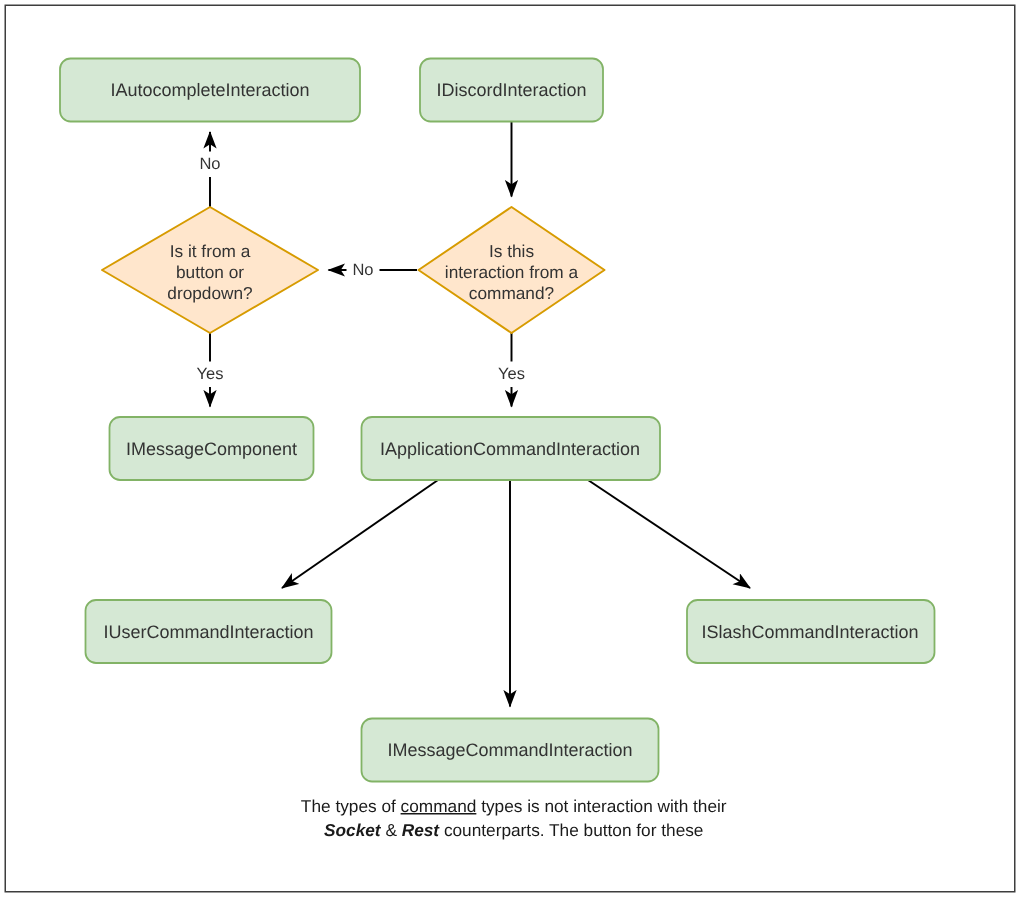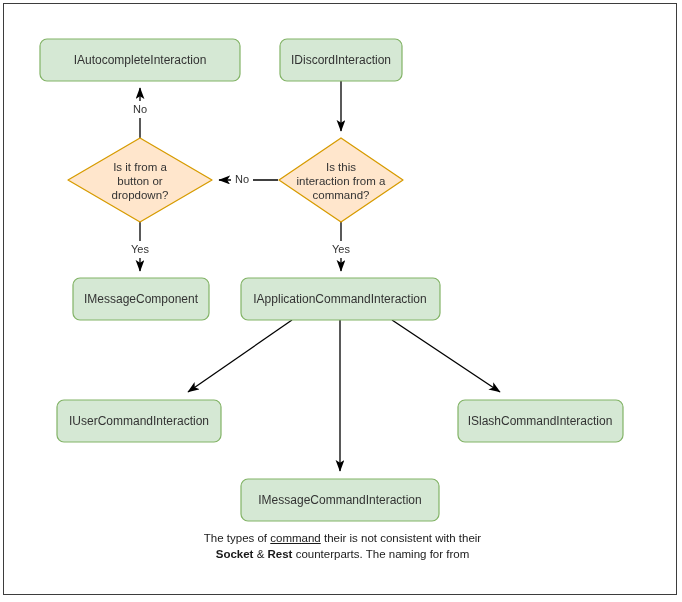--- a/index.html
+++ b/index.html
@@ -76,21 +76,21 @@
     position: absolute;
     left: 130px;
     top: 530px;
     width: 425px;
     text-align: center;
     font-family: "Liberation Sans", sans-serif;
     font-size: 11.5px;
     line-height: 16px;
     color: #1a1a1a;
   }
-  #footer .b { font-weight: bold; }
+  #footer .b { font-weight: bold; font-style: italic; }
   #footer .u { text-decoration: underline; margin-top: 48px; }
 </style>
 </head>
 <body>
 
 <div id="page">
 
   <svg id="flow" viewBox="0 0 682 602">
     <defs>
       <marker id="arrow" markerWidth="10" markerHeight="10" refX="8.5" refY="3.4" orient="auto" markerUnits="strokeWidth">
@@ -173,18 +173,18 @@
 
       <g>
         <rect class="node-box" x="241" y="479" width="198" height="42" rx="7" ry="7"></rect>
         <text class="node-label" x="340" y="501">IMessageCommandInteraction</text>
       </g>
 
     </g>
   </svg>
 
   <div id="footer">
-    <div><span>The types of </span><span class="u">command</span><span> their is not consistent with their</span></div>
-    <div><span class="b">Socket</span><span> &amp; </span><span class="b">Rest</span><span> counterparts. The naming for from</span></div>
+    <div><span>The types of </span><span class="u">command</span><span> types is not interaction with their</span></div>
+    <div><span class="b">Socket</span><span> &amp; </span><span class="b">Rest</span><span> counterparts. The button for these</span></div>
   </div>
 
   <div id="page-frame"></div>
 </div>
 
 </body></html>

